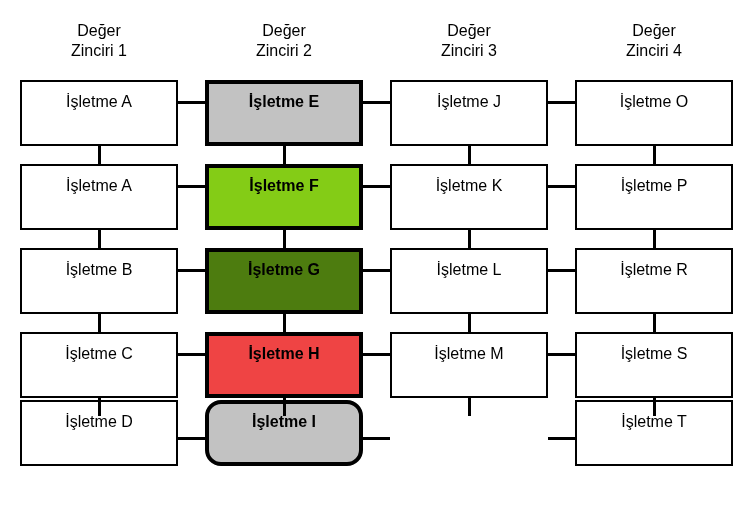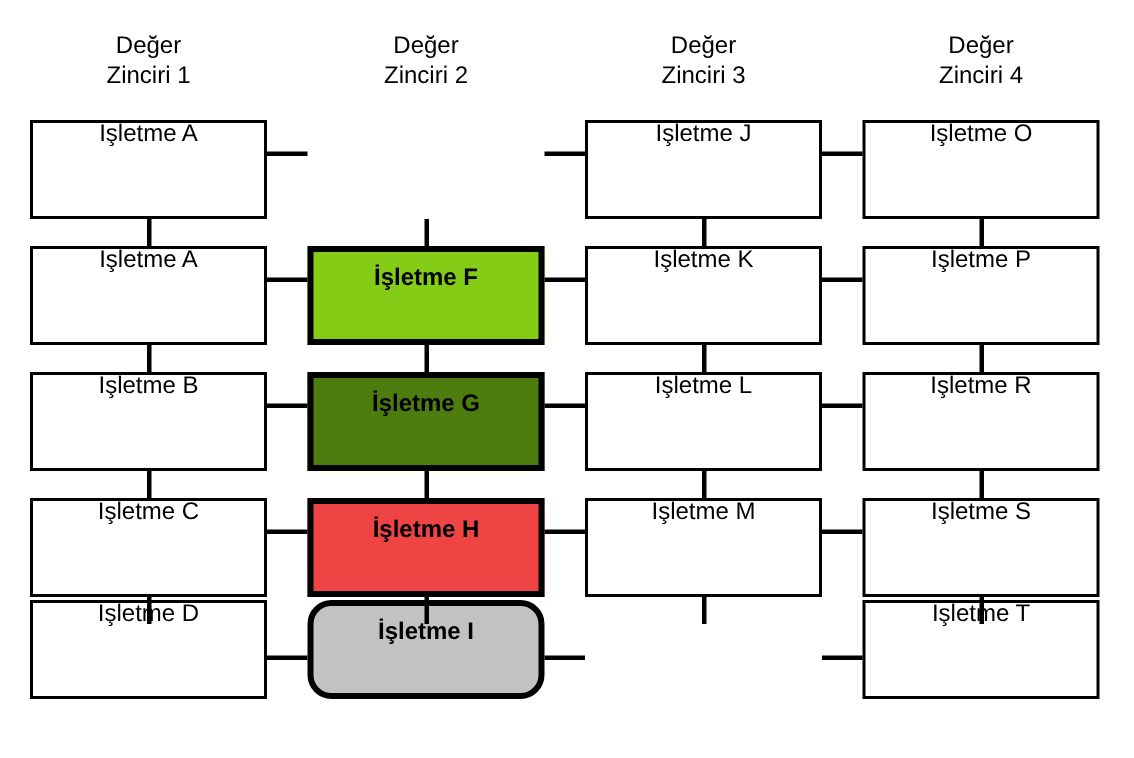--- a/index.html
+++ b/index.html
@@ -24,20 +24,21 @@
   .box {
     position: absolute;
     box-sizing: border-box;
     width: 158px;
     height: 66px;
     background: #ffffff;
     border: 2px solid #000000;
     display: flex;
     justify-content: center;
     align-items: flex-start;
+    padding-top: 12px;
     font-size: 16px;
     line-height: 1;
   }
   .box.hl {
     border-width: 4px;
     font-weight: bold;
     padding-top: 10px;
   }
   .connector { position: absolute; background: #000000; }
   
@@ -58,20 +59,21 @@
 Zinciri 3</div>
   <div class="col-header c3">Değer
 Zinciri 4</div>
 
   <div class="box c0 r0">İşletme A</div>
   <div class="box c0 r1">İşletme A</div>
   <div class="box c0 r2">İşletme B</div>
   <div class="box c0 r3">İşletme C</div>
   <div class="box c0 r4">İşletme D</div>
 
+  <div class="box hl c1 r0" style="background: rgb(194, 194, 194);">İşletme E</div>
   <div class="box hl c1 r1" style="background: #84cc16;">İşletme F</div>
   <div class="box hl c1 r2" style="background: #4d7c0f;">İşletme G</div>
   <div class="box hl c1 r3" style="background: #ef4444;">İşletme H</div>
   <div class="box hl c1 r4" style="background: rgb(194, 194, 194); border-radius: 16px;">İşletme I</div>
 
   <div class="box c2 r0">İşletme J</div>
   <div class="box c2 r1">İşletme K</div>
   <div class="box c2 r2">İşletme L</div>
   <div class="box c2 r3">İşletme M</div>
 

